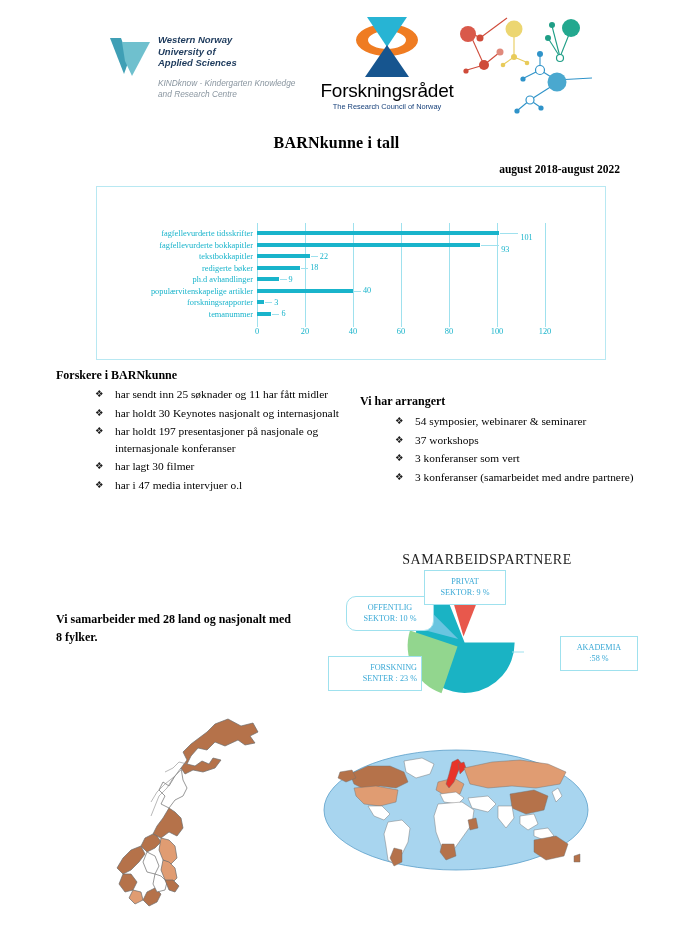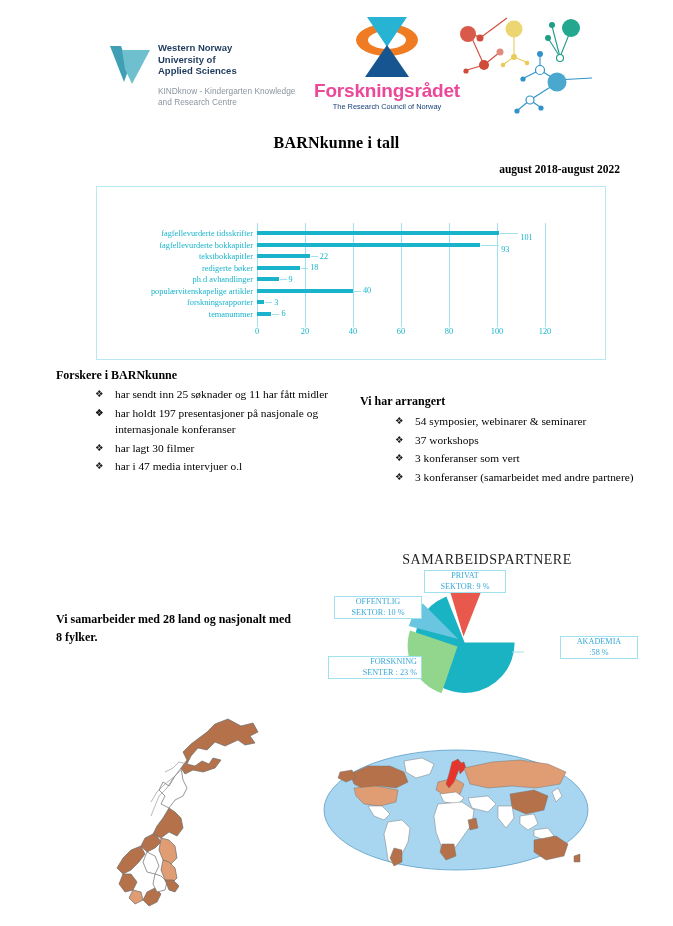--- a/index.html
+++ b/index.html
@@ -9,33 +9,33 @@
     font-family:"Liberation Serif", serif;
     position:relative;
     overflow:hidden;
     color:#000;
   }
   .page{position:relative;width:673px;height:926px;}
 
   
   .logos{position:absolute;left:0;top:0;width:673px;height:125px;}
 
-  .hvl{position:absolute;left:108px;top:40px;width:170px;height:80px;}
+  .hvl{position:absolute;left:108px;top:32px;width:170px;height:80px;font-style:italic;}
   .hvl-mark{position:absolute;left:0;top:4px;width:44px;height:44px;}
   .hvl-name{position:absolute;left:50px;top:2px;
     font-family:"Liberation Sans", sans-serif;
     font-size:9.5px;font-weight:bold;line-height:11.5px;color:#1d3a5c;}
   .hvl-sub{position:absolute;left:50px;top:46px;
     font-family:"Liberation Sans", sans-serif;
     font-size:8.3px;line-height:11px;color:#8a96a0;white-space:nowrap;}
 
   .frn{position:absolute;left:312px;top:14px;width:150px;height:100px;}
   .frn-word{position:absolute;left:0px;top:66px;width:150px;text-align:center;
     font-family:"Liberation Sans", sans-serif;
-    font-size:19px;font-weight:bold;color:#ec4899;letter-spacing:-0.2px;}
+    font-size:19px;font-weight:normal;color:#000000;letter-spacing:-0.2px;}
   .frn-sub{position:absolute;left:0px;top:88px;width:150px;text-align:center;
     font-family:"Liberation Sans", sans-serif;
     font-size:7.4px;color:#16407a;}
 
   .netgfx{position:absolute;left:452px;top:12px;width:165px;height:105px;}
 
   
   .title{position:absolute;left:0;top:134px;width:673px;text-align:center;
     font-size:16px;font-weight:bold;letter-spacing:.2px;}
   .subtitle{position:absolute;left:0;top:163px;width:620px;text-align:right;
@@ -73,21 +73,21 @@
 
   .samarb-text{position:absolute;left:56px;top:610px;width:240px;
     font-size:12px;font-weight:bold;line-height:18px;}
 
   
   .pie-wrap{position:absolute;left:312px;top:552px;width:330px;height:150px;}
   .pie-title{position:absolute;left:30px;top:0px;width:290px;text-align:center;
     font-size:14px;letter-spacing:.5px;color:#1f1f1f;}
   .callout{position:absolute;border:1px solid #9fe1ee;background:#fff;
     color:#3aa9d6;font-size:8.2px;line-height:10.5px;text-align:center;
-    padding:0 4px;white-space:nowrap;}
+    padding:6px 4px;white-space:nowrap;}
   .callout b{font-weight:normal;display:block;}
 
   
   .norway{position:absolute;left:95px;top:712px;width:200px;height:200px;}
   .world{position:absolute;left:322px;top:748px;width:268px;height:125px;}
 </style>
 </head>
 <body>
 
 <div class="page">
@@ -228,21 +228,21 @@
         <div class="xtick" style="left: 144px;">60</div>
         <div class="xtick" style="left: 192px;">80</div>
         <div class="xtick" style="left: 240px;">100</div>
         <div class="xtick" style="left: 288px;">120</div>
       </div>
   </div>
 
   <div class="h-forskere">Forskere i BARNkunne</div>
   <ul class="bullets" id="list-forskere">
       <li><span class="bul">❖</span><span>har sendt inn 25 søknader og 11 har fått midler</span></li>
-      <li><span class="bul">❖</span></li>
+      <li><span class="bul">❖</span><span>har holdt 30 Keynotes nasjonalt og internasjonalt</span></li>
       <li><span class="bul">❖</span><span>har holdt 197 presentasjoner på nasjonale og internasjonale konferanser</span></li>
       <li><span class="bul">❖</span><span>har lagt 30 filmer</span></li>
       <li><span class="bul">❖</span><span>har i 47 media intervjuer o.l</span></li>
     </ul>
 
   <div class="h-arrangert">Vi har arrangert</div>
   <ul class="bullets" id="list-arrangert">
       <li><span class="bul">❖</span><span>54 symposier, webinarer &amp; seminarer</span></li>
       <li><span class="bul">❖</span><span>37 workshops</span></li>
       <li><span class="bul">❖</span><span>3 konferanser som vert</span></li>
@@ -276,21 +276,21 @@
     </svg>
 
     <div class="callout" style="left:208px;top:84px;width:68px;margin-left:40px;">
       <b>AKADEMIA</b>
       <b>:58 %</b>
     </div>
     <div class="callout" style="left:16px;top:104px;width:84px;text-align:right;">
       <b>FORSKNING</b>
       <b>SENTER : 23 %</b>
     </div>
-    <div class="callout" style="left:22px;top:44px;width:78px;">
+    <div class="callout" style="left:34px;top:44px;width:78px;border-radius:10px;">
       <b>OFFENTLIG</b>
       <b>SEKTOR: 10 %</b>
     </div>
     <div class="callout" style="left:112px;top:18px;width:72px;">
       <b>PRIVAT</b>
       <b>SEKTOR:  9 %</b>
     </div>
   </div>
 
   <svg class="norway" viewBox="0 0 200 200">

